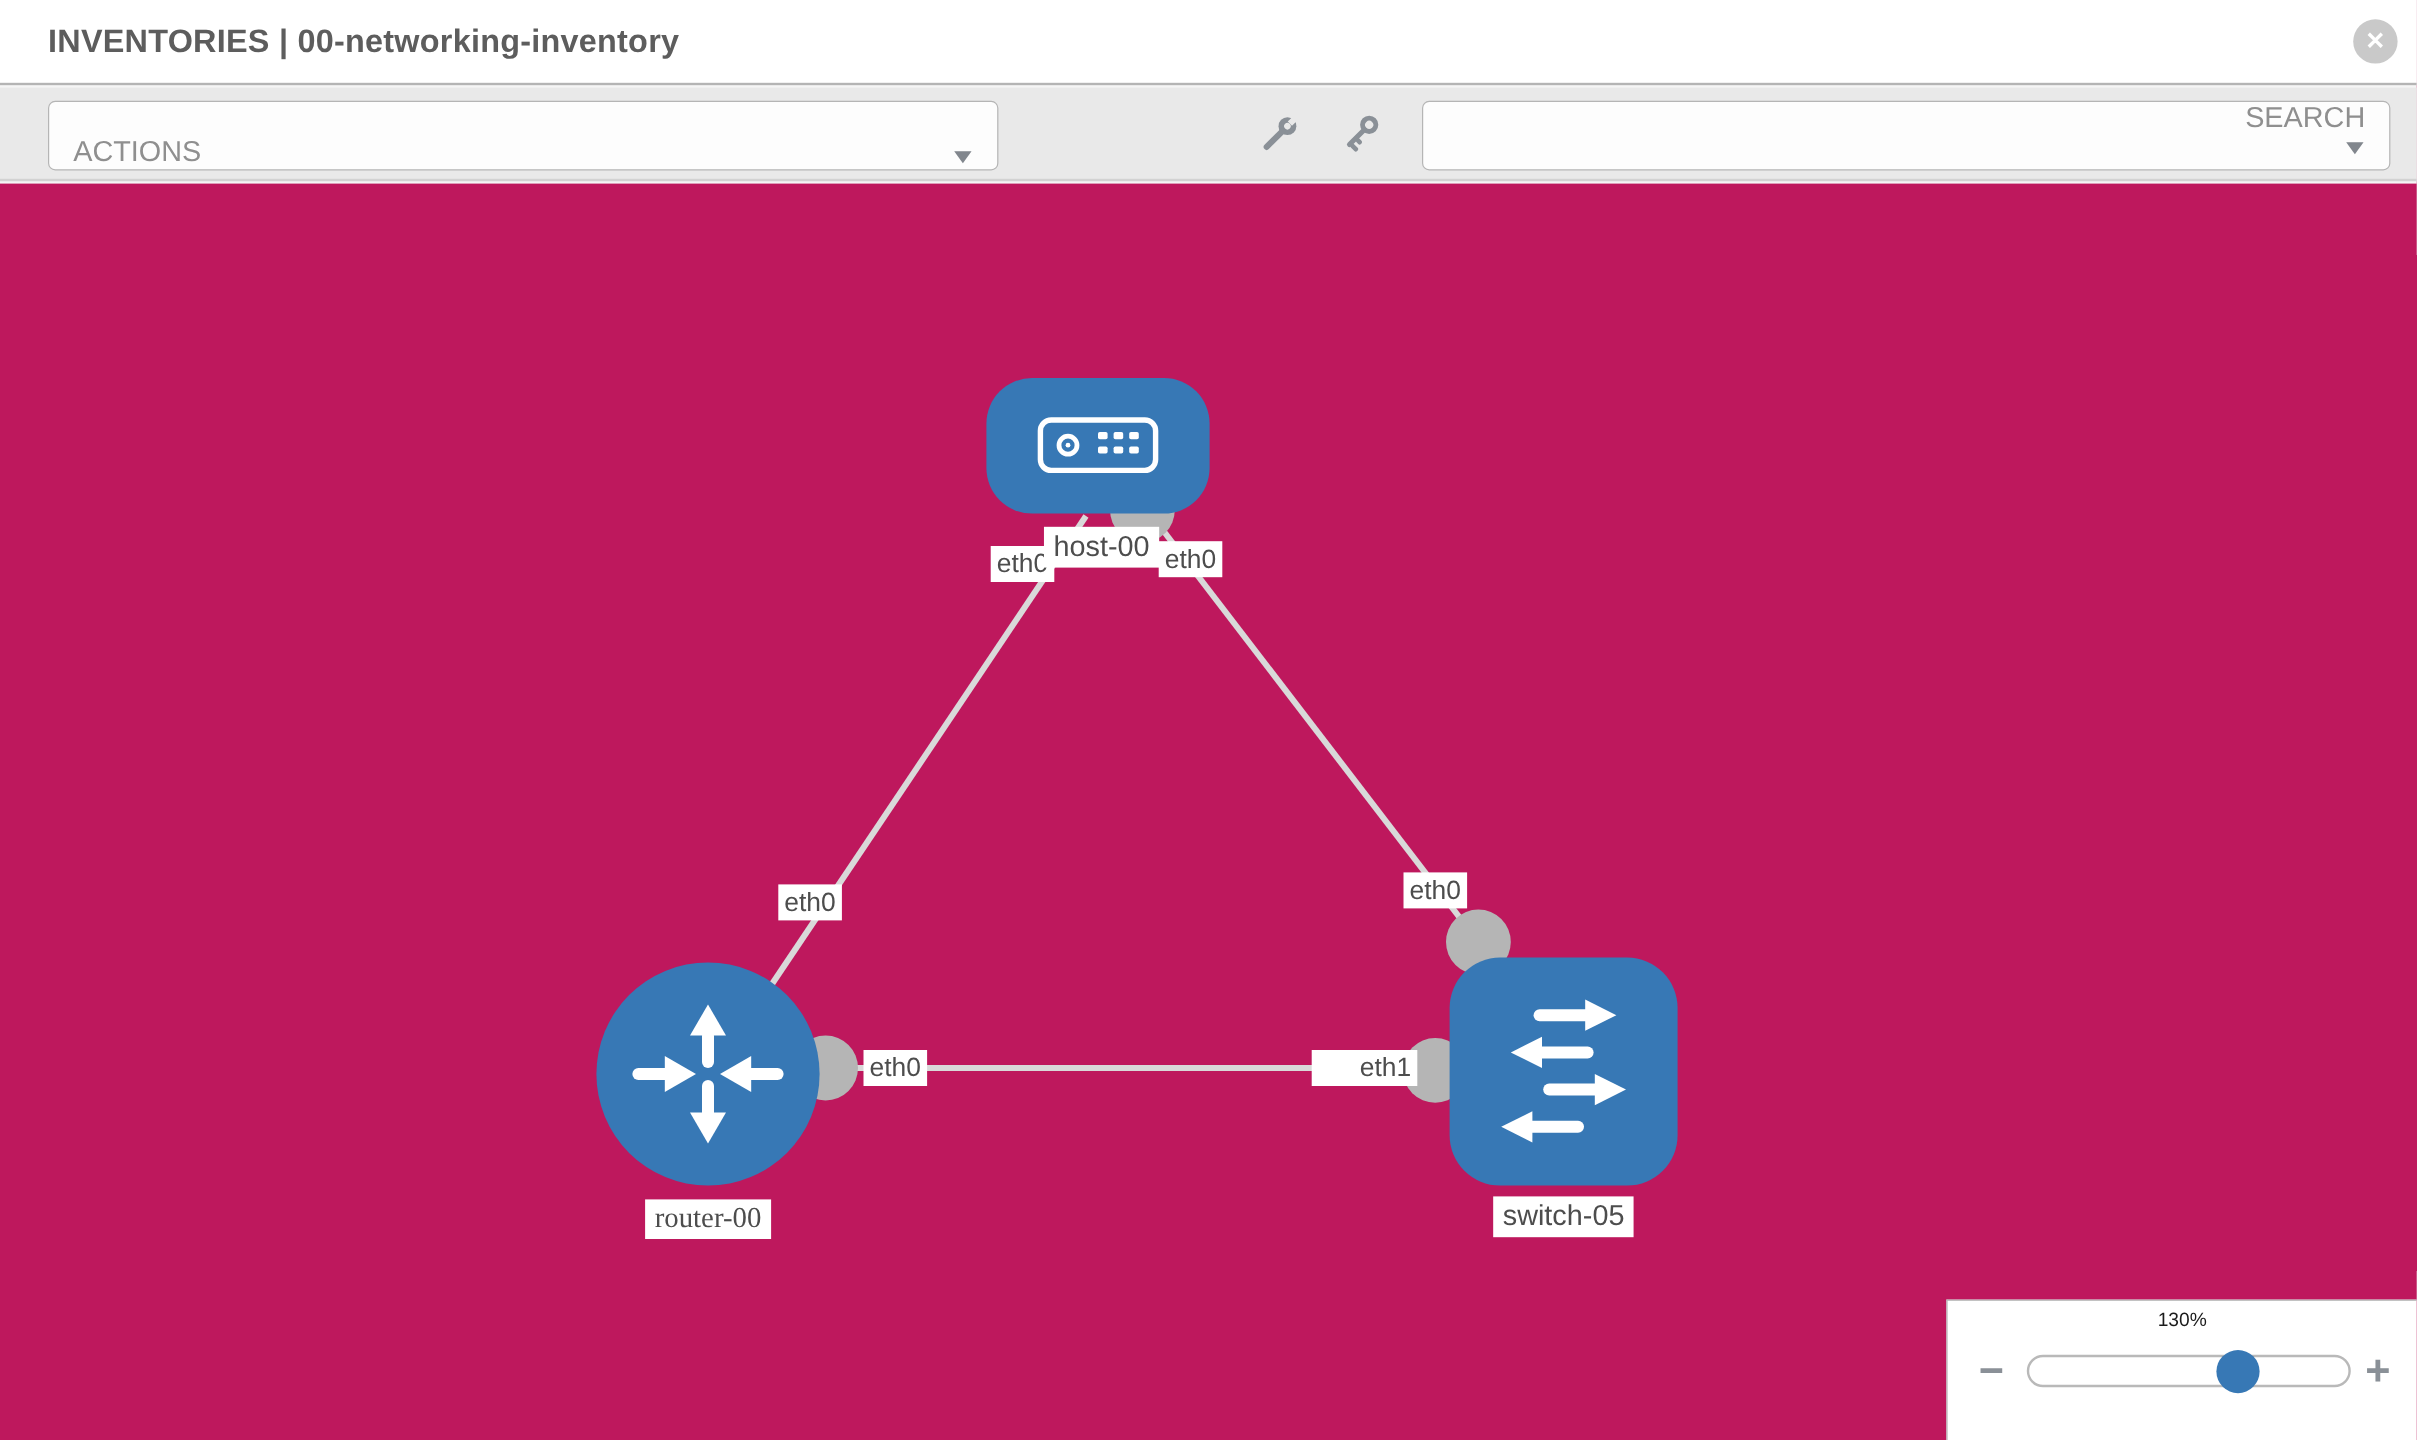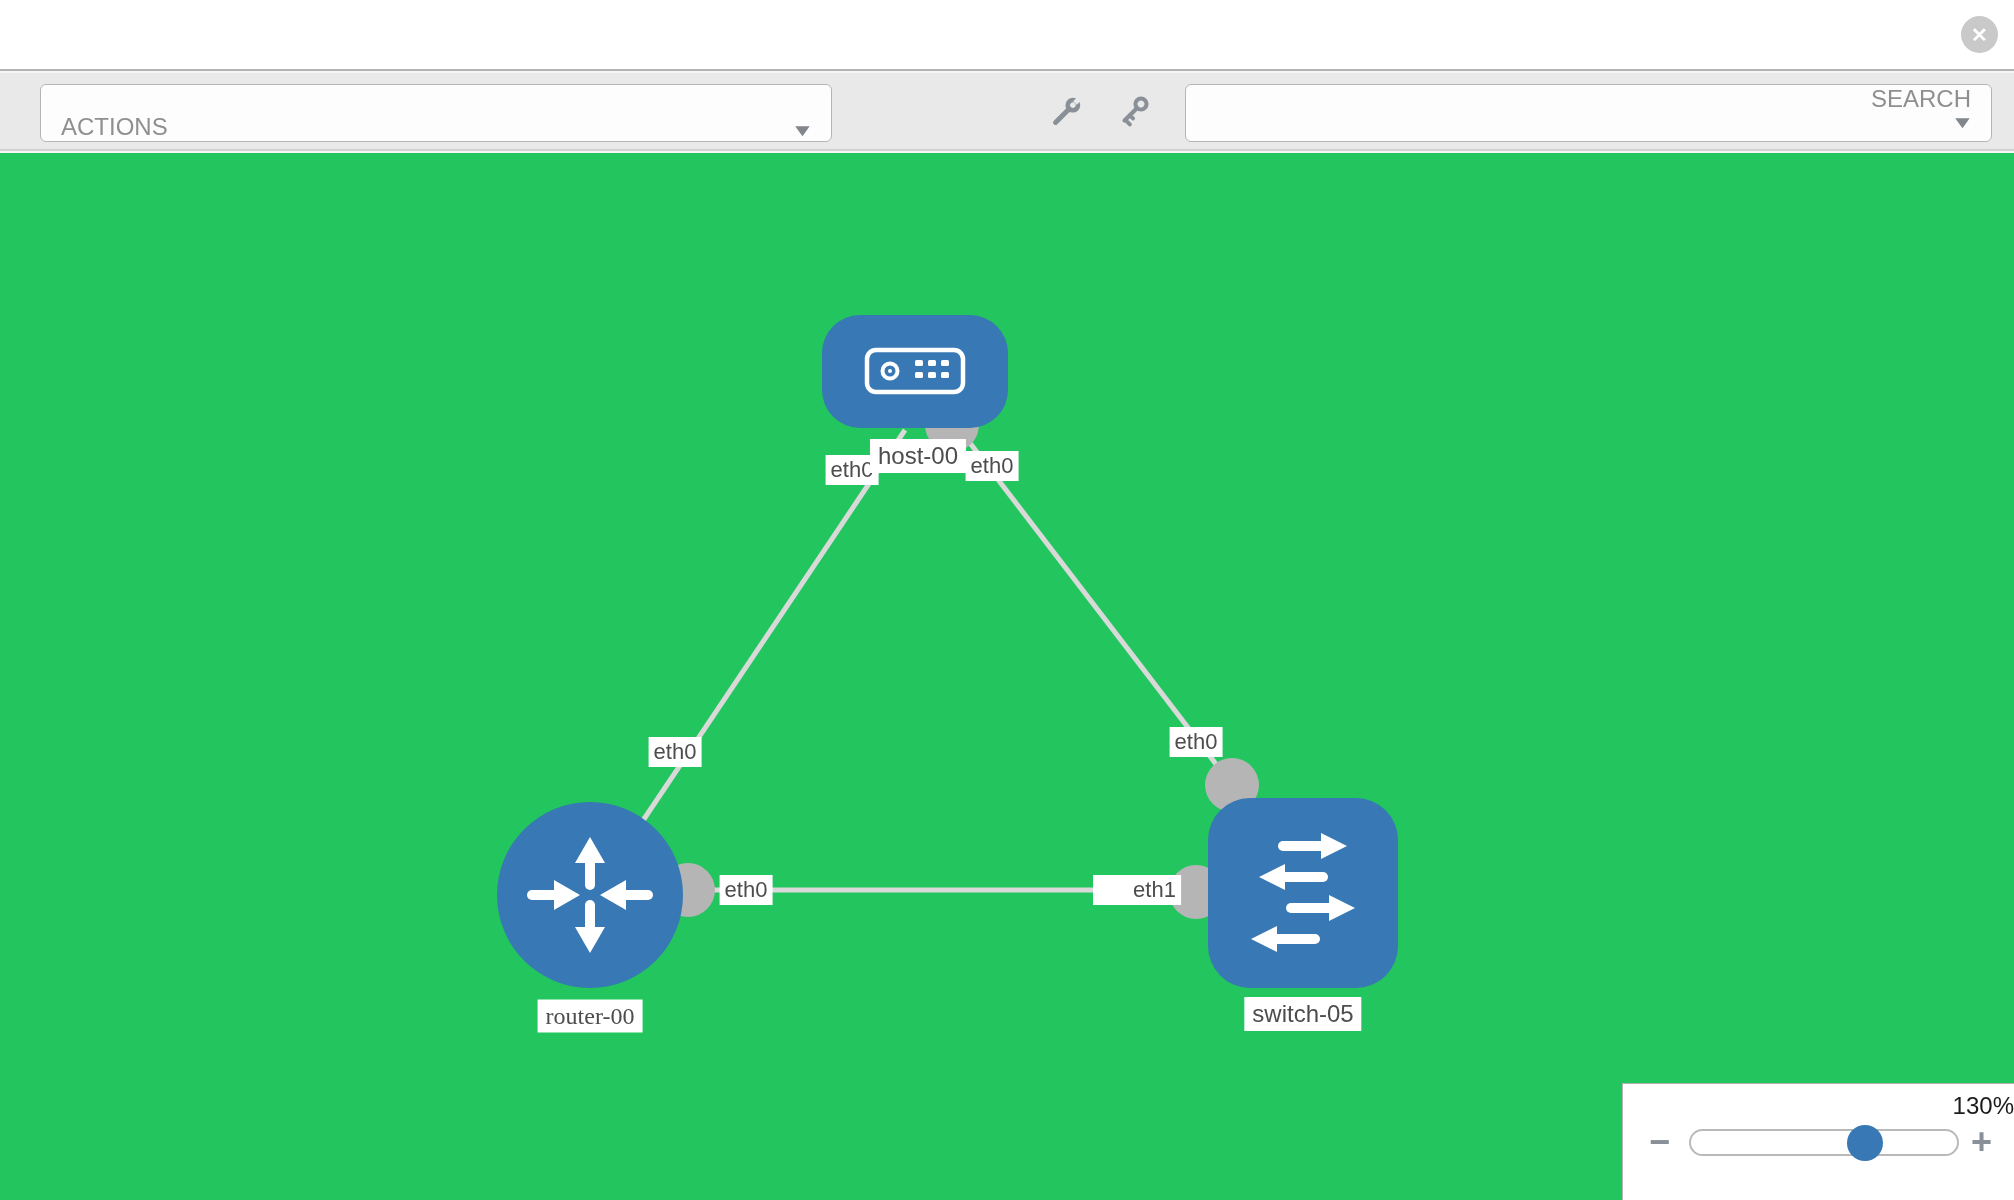--- a/index.html
+++ b/index.html
@@ -58,21 +58,21 @@
     position: absolute; top: 18px; width: 42px; height: 42px;
     display: flex; align-items: center; justify-content: center;
     cursor: pointer;
   }
   .wrench-btn { left: 1045px; }
   .key-btn    { left: 1112px; }
 
   
   .canvas {
     position: absolute; top: 153px; left: 0; width: 2014px; height: 1047px;
-    background: #22c55e;
+    background: #be185d;
   }
   .canvas svg.topo { position: absolute; top: 0; left: 0; }
 
   .node-label, .eth-label {
     position: absolute;
     transform: translate(-50%, -50%);
     background: #ffffff;
     color: #4d4d4d;
     white-space: nowrap;
   }
@@ -83,21 +83,21 @@
   
   .zoom-panel {
     position: absolute; left: 1622px; top: 1083px; width: 392px; height: 120px;
     background: #ffffff;
     border-top: 1px solid #b3b3b3;
     border-left: 1px solid #b3b3b3;
     z-index: 10;
   }
   .zoom-level {
     position: absolute; top: 8px; left: 0; width: 100%;
-    text-align: right; font-size: 24px; color: #1b1b1b;
+    text-align: center; font-size: 16px; color: #1b1b1b;
   }
   .zoom-minus, .zoom-plus {
     position: absolute; top: 40px;
     font-size: 36px; font-weight: bold; color: #8a9097;
     line-height: 36px; cursor: pointer; user-select: none;
   }
   .zoom-minus { left: 26px; }
   .zoom-plus  { left: 348px; }
   .zoom-track {
     position: absolute; left: 66px; top: 45px; width: 270px; height: 27px;
@@ -106,20 +106,21 @@
   }
   .zoom-thumb {
     position: absolute; left: 224px; top: 41px; width: 36px; height: 36px;
     border-radius: 50%; background: #3778b5; cursor: grab;
   }
 </style>
 </head>
 <body>
 
 <div class="header">
+  <span class="header-title">INVENTORIES | 00-networking-inventory</span>
   <span class="close-btn">✕</span>
 </div>
 
 <div class="toolbar">
 
   <div class="select-box actions-box">
     <span>ACTIONS</span>
     <span class="caret">▼</span>
   </div>
 

